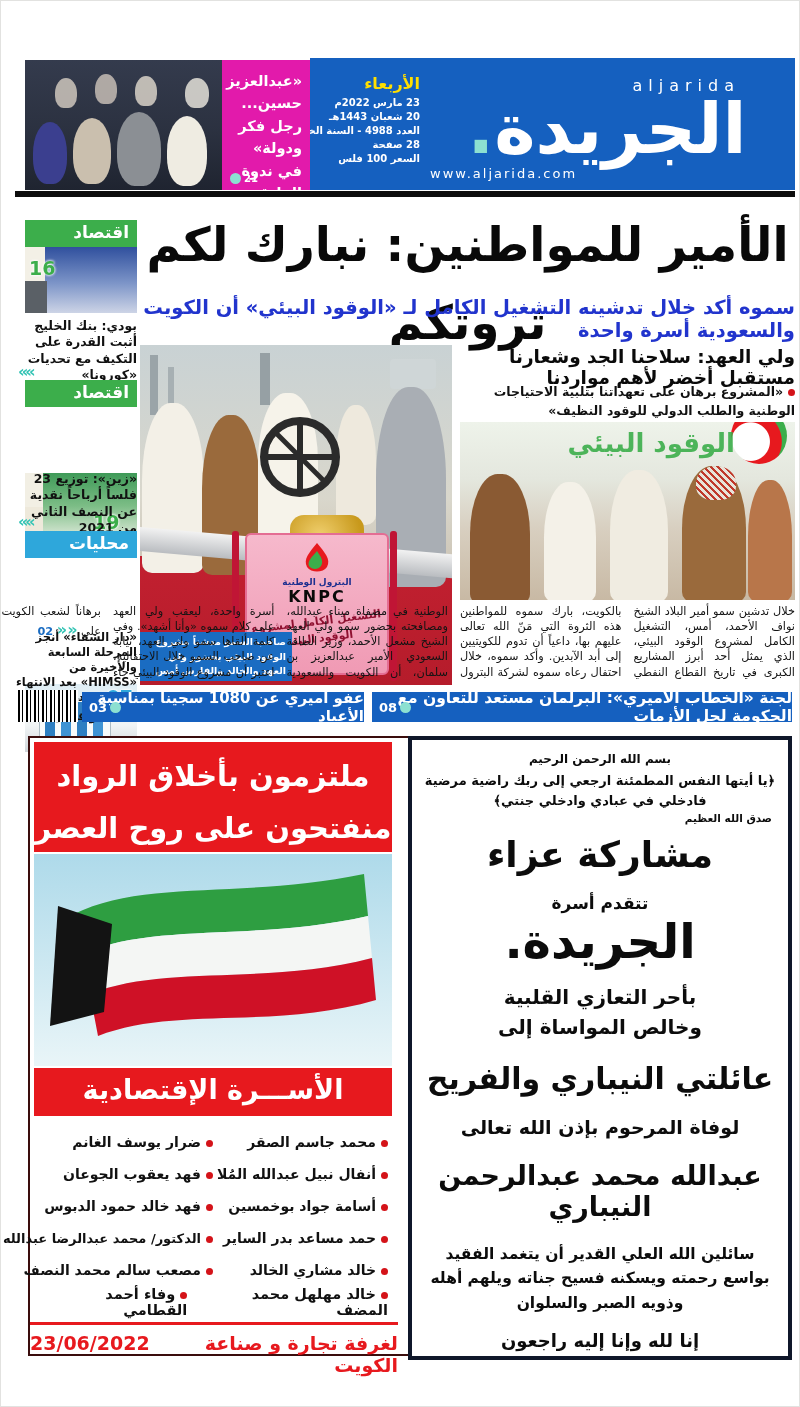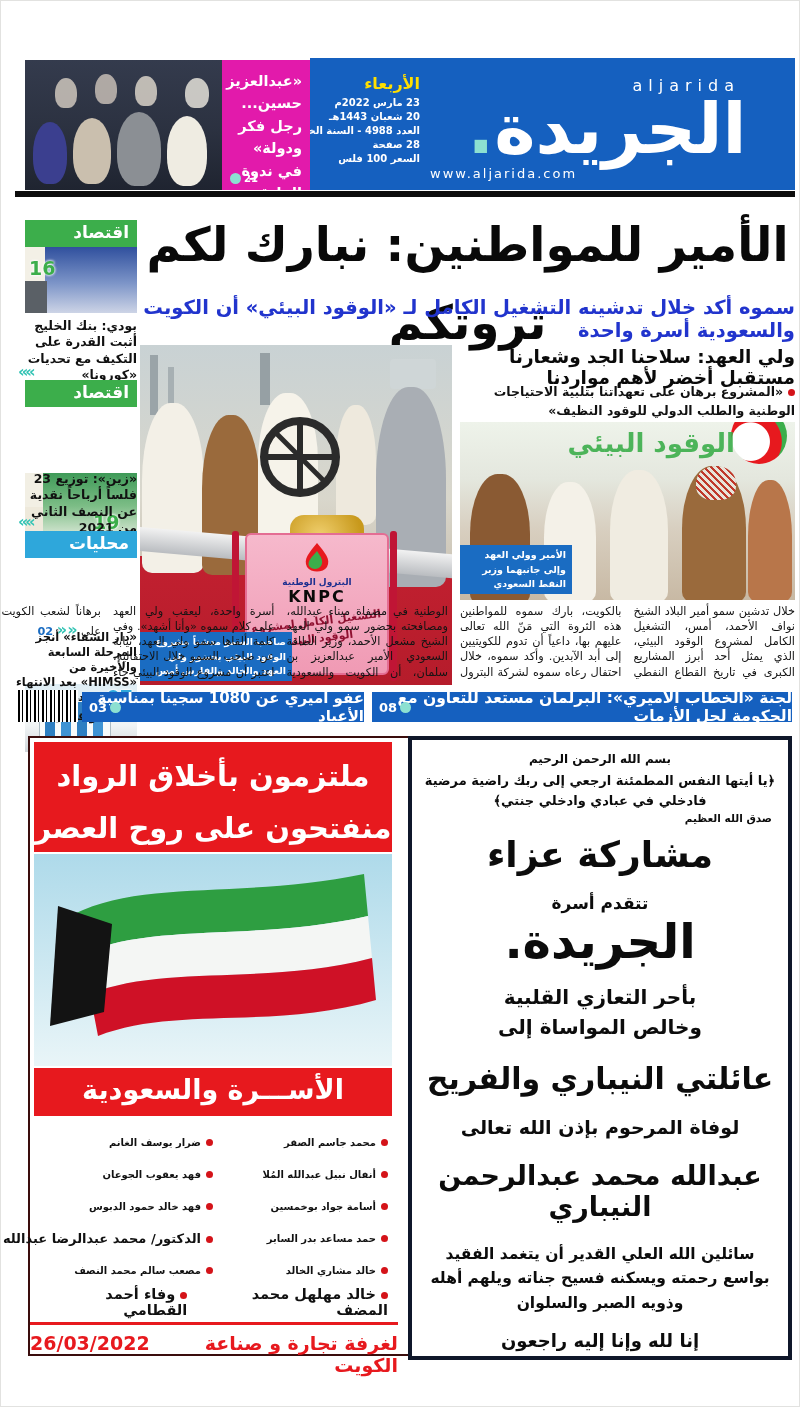--- a/index.html
+++ b/index.html
@@ -66,21 +66,21 @@
   .barcode{left:18px;top:690px;width:60px;height:32px;background:repeating-linear-gradient(90deg,#000 0 2px,#fff 2px 4px,#000 4px 5px,#fff 5px 8px);}
   .tick{height:30px;background:#1560bf;color:#fff;display:flex;align-items:center;justify-content:center;font-size:15px;font-weight:bold;direction:rtl;position:absolute;top:692px;}
   .tick .pageref{position:absolute;left:7px;display:flex;align-items:center;gap:3px;direction:ltr;font-size:13px;}
 
   
   .adbox{left:28px;top:736px;width:401px;height:620px;background:#fff;border:2px solid #3a0d0d;box-sizing:border-box;}
   .redbanner{position:absolute;left:4px;width:358px;background:#e7191e;color:#fff;font-weight:bold;text-align:center;direction:rtl;}
   .flagzone{position:absolute;left:4px;top:116px;width:358px;height:212px;overflow:hidden;}
   .names{position:absolute;left:8px;top:388px;width:350px;direction:rtl;}
   .nrow{display:flex;height:32px;align-items:center;}
-  .ncell{width:50%;font-size:10px;font-weight:bold;color:#111;text-align:right;white-space:nowrap;}
+  .ncell{width:50%;font-size:14px;font-weight:bold;color:#111;text-align:right;white-space:nowrap;}
   .ncell::before,.nlast span::before{content:"";display:inline-block;width:7px;height:7px;border-radius:50%;background:#d41319;margin-left:5px;vertical-align:middle;}
   .nlast{font-size:14.5px;font-weight:bold;color:#111;text-align:right;height:32px;display:flex;align-items:center;gap:10px;}
   .adhr{position:absolute;left:0;top:584px;width:368px;height:3px;background:#e7191e;}
   .adfooter{position:absolute;left:0;top:594px;width:368px;display:flex;direction:rtl;justify-content:center;gap:26px;color:#e7191e;font-weight:bold;font-size:19px;}
 
   
   .obit{left:408px;top:736px;width:384px;height:624px;background:#fff;border:4px solid #0f172a;box-sizing:border-box;text-align:center;direction:rtl;color:#0c0c0c;}
   .obit div{width:100%;}
   .o-basmala{margin-top:12px;font-size:12px;font-weight:bold;}
   .o-verse{margin-top:5px;font-size:13px;font-weight:bold;line-height:1.5;padding:0 10px;box-sizing:border-box;}
@@ -216,21 +216,20 @@
 
   <div class="abs photo2">
     <div class="flamearc"></div>
     <div class="banner-txt">الوقود البيئي</div>
     <div class="fig" style="left:10px;top:52px;width:60px;height:130px;background:#8a5a33;"></div>
     <div class="fig" style="left:84px;top:60px;width:52px;height:120px;background:#f4f1e8;"></div>
     <div class="fig" style="left:150px;top:48px;width:58px;height:132px;background:#f0ece1;"></div>
     <div class="fig" style="left:222px;top:44px;width:64px;height:136px;background:#9a6a3c;"></div>
     <div class="fig" style="left:288px;top:58px;width:44px;height:122px;background:#b8764a;"></div>
     <div style="position:absolute;left:236px;top:44px;width:40px;height:34px;border-radius:50% 50% 40% 40%;background:repeating-linear-gradient(45deg,#e8e4da 0 3px,#c0392b 3px 5px);"></div>
-    <div class="cap" style="left:0;bottom:6px;width:112px;">الأمير وولي العهد وإلى جانبهما وزير النفط السعودي</div>
   </div>
 
   <div class="abs bodytext">
     <span>خلال تدشين سمو أمير البلاد الشيخ نواف الأحمد، أمس، التشغيل الكامل لمشروع الوقود البيئي، الذي يمثل أحد أبرز المشاريع الكبرى في تاريخ القطاع النفطي بالكويت، بارك سموه للمواطنين هذه الثروة التي مَنّ الله تعالى عليهم بها، داعياً أن تدوم للكويتيين إلى أبد الآبدين. وأكد سموه، خلال احتفال رعاه سموه لشركة البترول الوطنية في مصفاة ميناء</span>
     <span>عبدالله، ومصافحته بحضور سمو ولي العهد الشيخ مشعل الأحمد، وزير الطاقة السعودي الأمير عبدالعزيز بن سلمان، أن الكويت والسعودية أسرة واحدة، ليعقب ولي العهد على كلام سموه «وأنا أشهد». وفي كلمة ألقاها سمو ولي العهد، نيابة عن صاحب السمو خلال الاحتفالية، اعتبر أن مشروع الوقود البيئي جاء برهاناً لشعب الكويت ودول العالم على</span>
     <span class="chev">««</span>
     <span class="contmark">02</span>
   </div>
 
   <div class="abs barcode"></div>
@@ -262,21 +261,21 @@
             <stop offset="1" stop-color="#e9f5f8"></stop>
           </linearGradient>
         </defs>
         <rect x="0" y="0" width="358" height="212" fill="url(#sky)"></rect>
         <path d="M40,60 C110,25 210,45 330,20 L334,62 C220,88 120,68 48,100 Z" fill="#2e9e41"></path>
         <path d="M48,100 C120,68 220,88 334,62 L338,104 C230,132 130,110 56,140 Z" fill="#f4f6f4"></path>
         <path d="M56,140 C130,110 230,132 338,104 L342,146 C240,176 140,152 64,182 Z" fill="#cf1126"></path>
         <path d="M24,52 L78,70 L70,158 L16,172 Z" fill="#131313"></path>
       </svg>
     </div>
-    <div class="redbanner" style="top:330px;height:48px;font-size:27px;padding-top:6px;box-sizing:border-box;">الأســـرة والسعودية</div>
+    <div class="redbanner" style="top:330px;height:48px;font-size:27px;padding-top:6px;box-sizing:border-box;">الأســـرة الإقتصادية</div>
     <div class="names">
       <div class="nrow">
           <div class="ncell">محمد جاسم الصقر</div>
           <div class="ncell">ضرار يوسف الغانم</div>
         </div>
       <div class="nrow">
           <div class="ncell">أنفال نبيل عبدالله المُلا</div>
           <div class="ncell">فهد يعقوب الجوعان</div>
         </div>
       <div class="nrow">
@@ -292,21 +291,21 @@
           <div class="ncell">مصعب سالم محمد النصف</div>
         </div>
       <div class="nlast">
           <span>خالد مهلهل محمد المضف</span>
           <span>وفاء أحمد القطامي</span>
         </div>
     </div>
     <div class="adhr"></div>
     <div class="adfooter">
       <span>لغرفة تجارة و صناعة الكويت</span>
-      <span>26/03/2022</span>
+      <span>23/06/2022</span>
     </div>
   </div>
 
   <div class="abs obit">
     <div class="o-basmala">بسم الله الرحمن الرحيم</div>
     <div class="o-verse">﴿يا أيتها النفس المطمئنة ارجعي إلى ربك راضية مرضية فادخلي في عبادي وادخلي جنتي﴾</div>
     <div class="o-sadaqa">صدق الله العظيم</div>
     <div class="o-title">مشاركة عزاء</div>
     <div class="o-intro">تتقدم أسرة</div>
     <div class="o-brand">الجريدة.</div>

